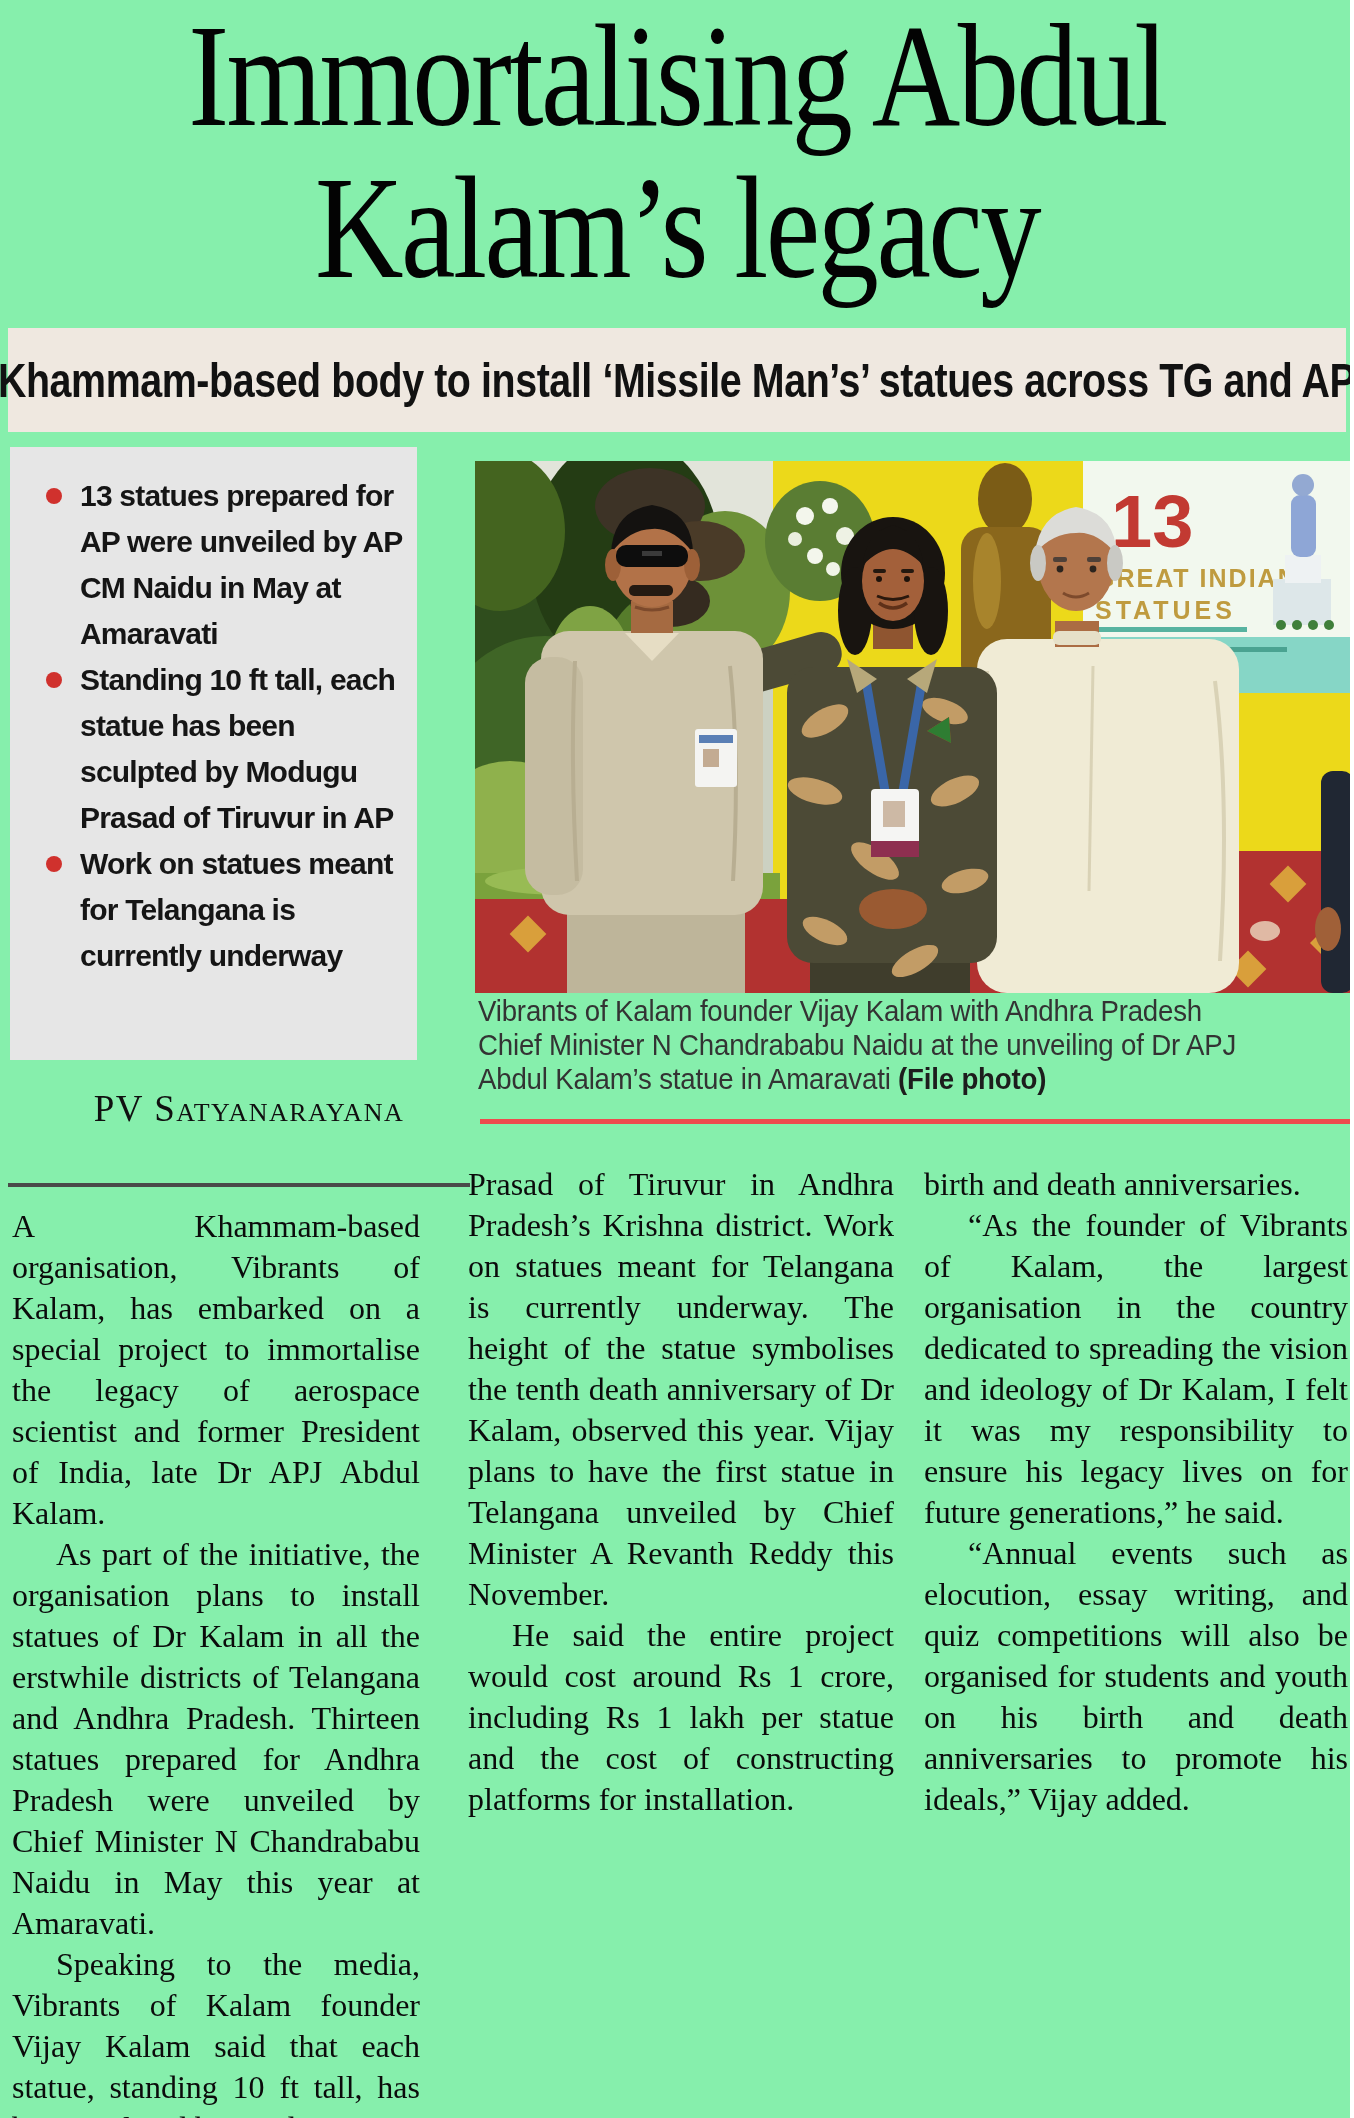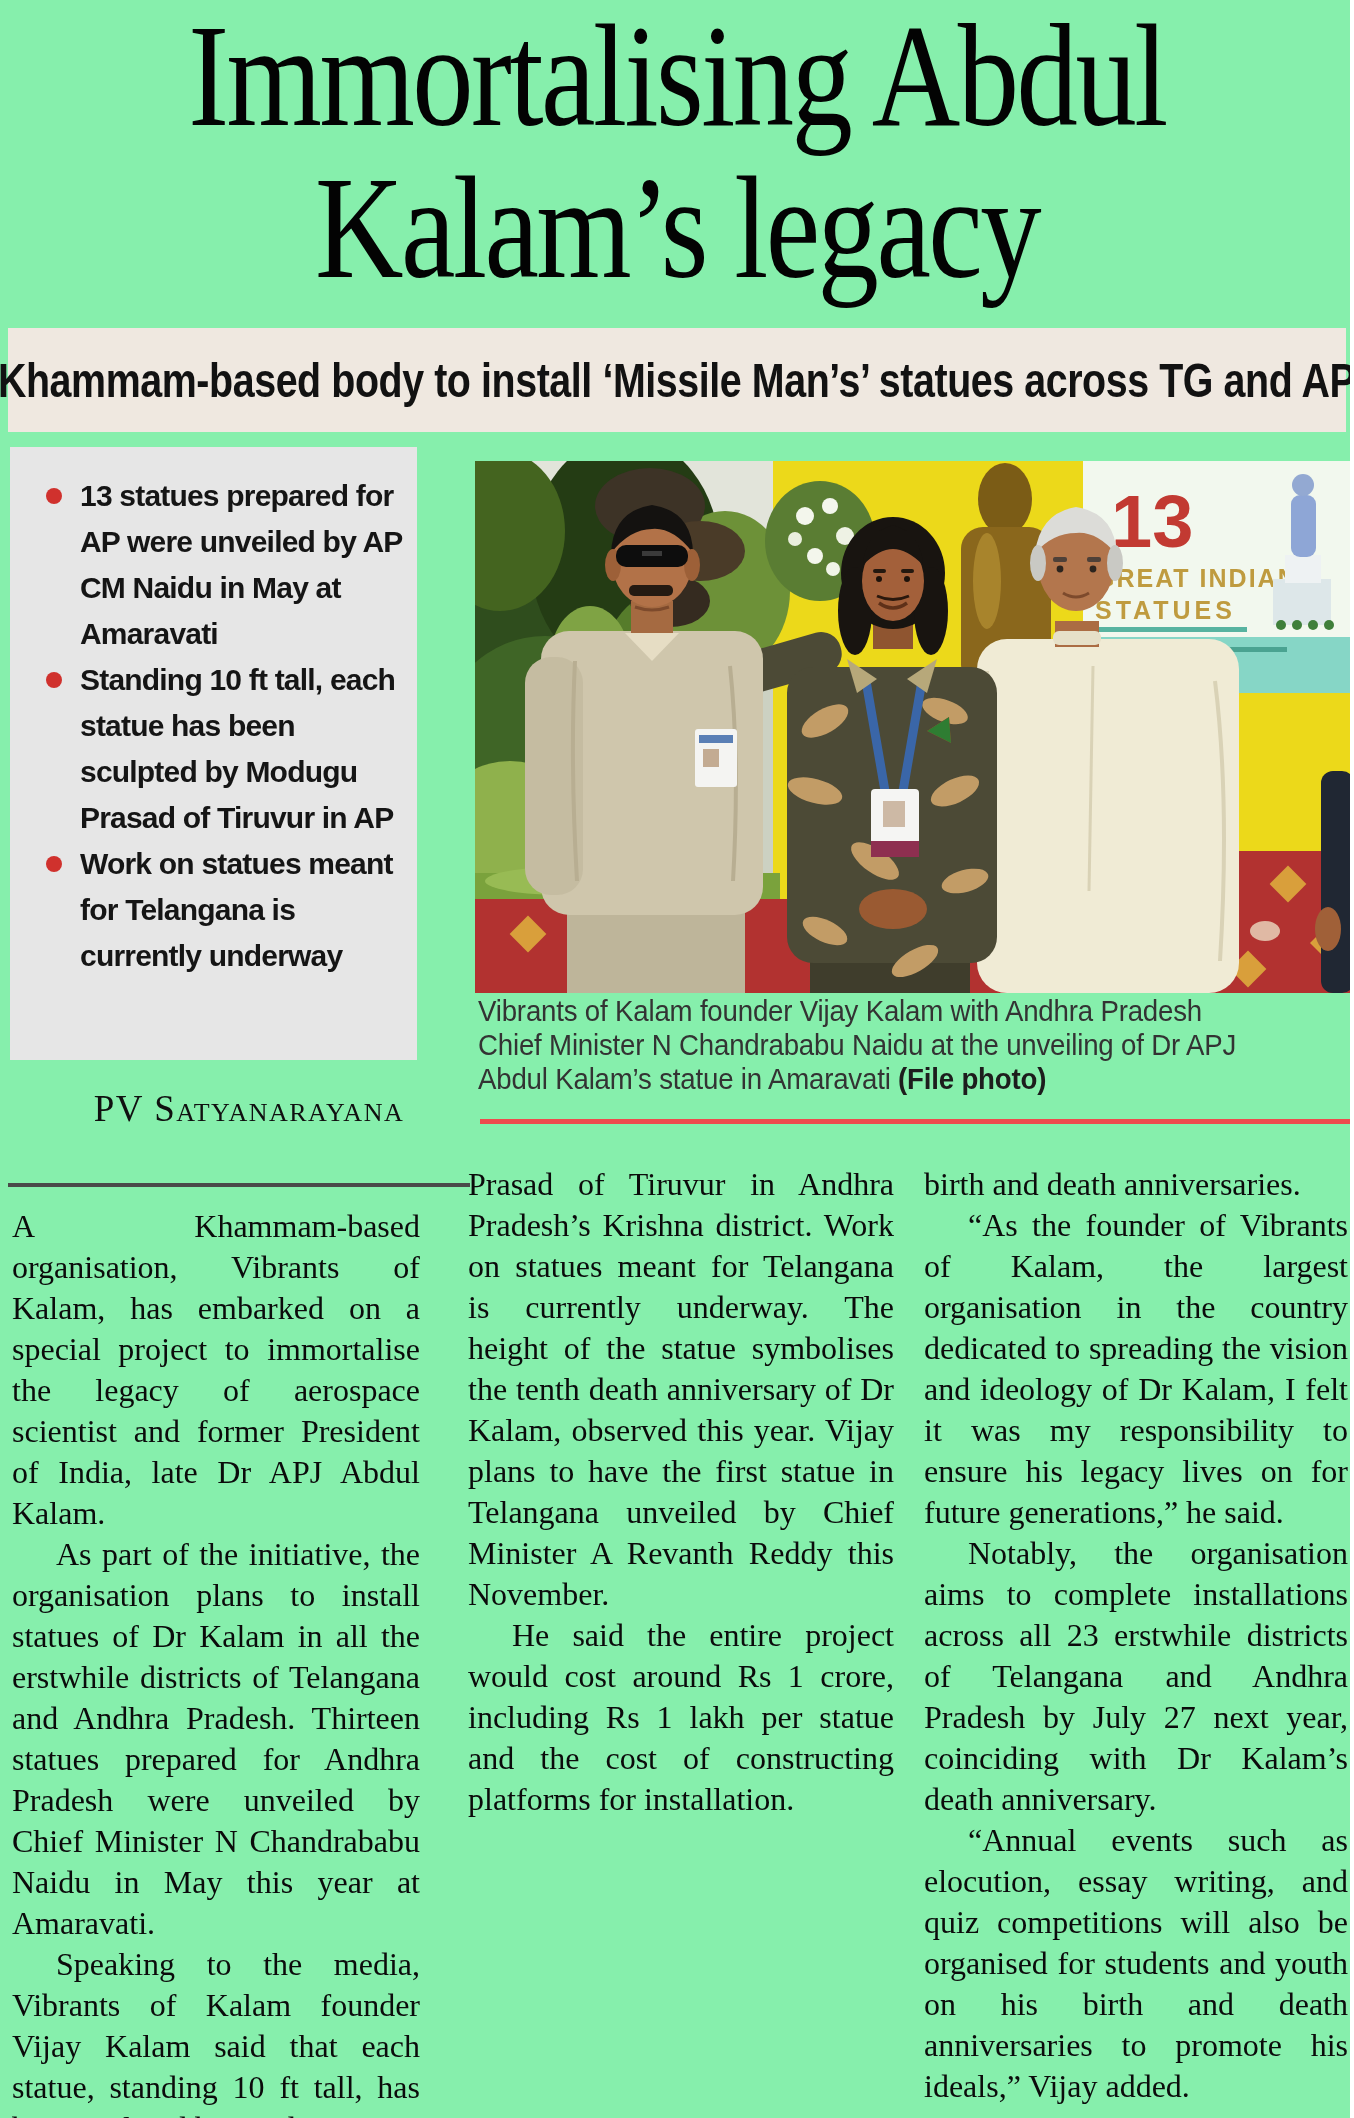--- a/index.html
+++ b/index.html
@@ -305,17 +305,16 @@
     </div>
   <div class="col" id="col2">
 
   <p>Prasad of Tiruvur in Andhra Pradesh’s Krishna district. Work on statues meant for Telangana is currently underway. The height of the statue symbolises the tenth death anniversary of Dr Kalam, observed this year. Vijay plans to have the first statue in Telangana unveiled by Chief Minister A Revanth Reddy this November.</p>
       <p class="indent">He said the entire project would cost around Rs 1 crore, including Rs 1 lakh per statue and the cost of constructing platforms for installation.</p>
     </div>
   <div class="col" id="col3">
 
   <p>birth and death anniversaries.</p>
       <p class="indent">“As the founder of Vibrants of Kalam, the largest organisation in the country dedicated to spreading the vision and ideology of Dr Kalam, I felt it was my responsibility to ensure his legacy lives on for future generations,” he said.</p>
-      <p class="indent">Notably, the organisation aims to complete installations across all 23 erstwhile districts of Telangana and Andhra Pradesh by July 27 next year, coinciding with Dr Kalam’s death anniversary.</p>
       <p class="indent">“Annual events such as elocution, essay writing, and quiz competitions will also be organised for students and youth on his birth and death anniversaries to promote his ideals,” Vijay added.</p>
     </div>
 
 </div>
 
 </body></html>

